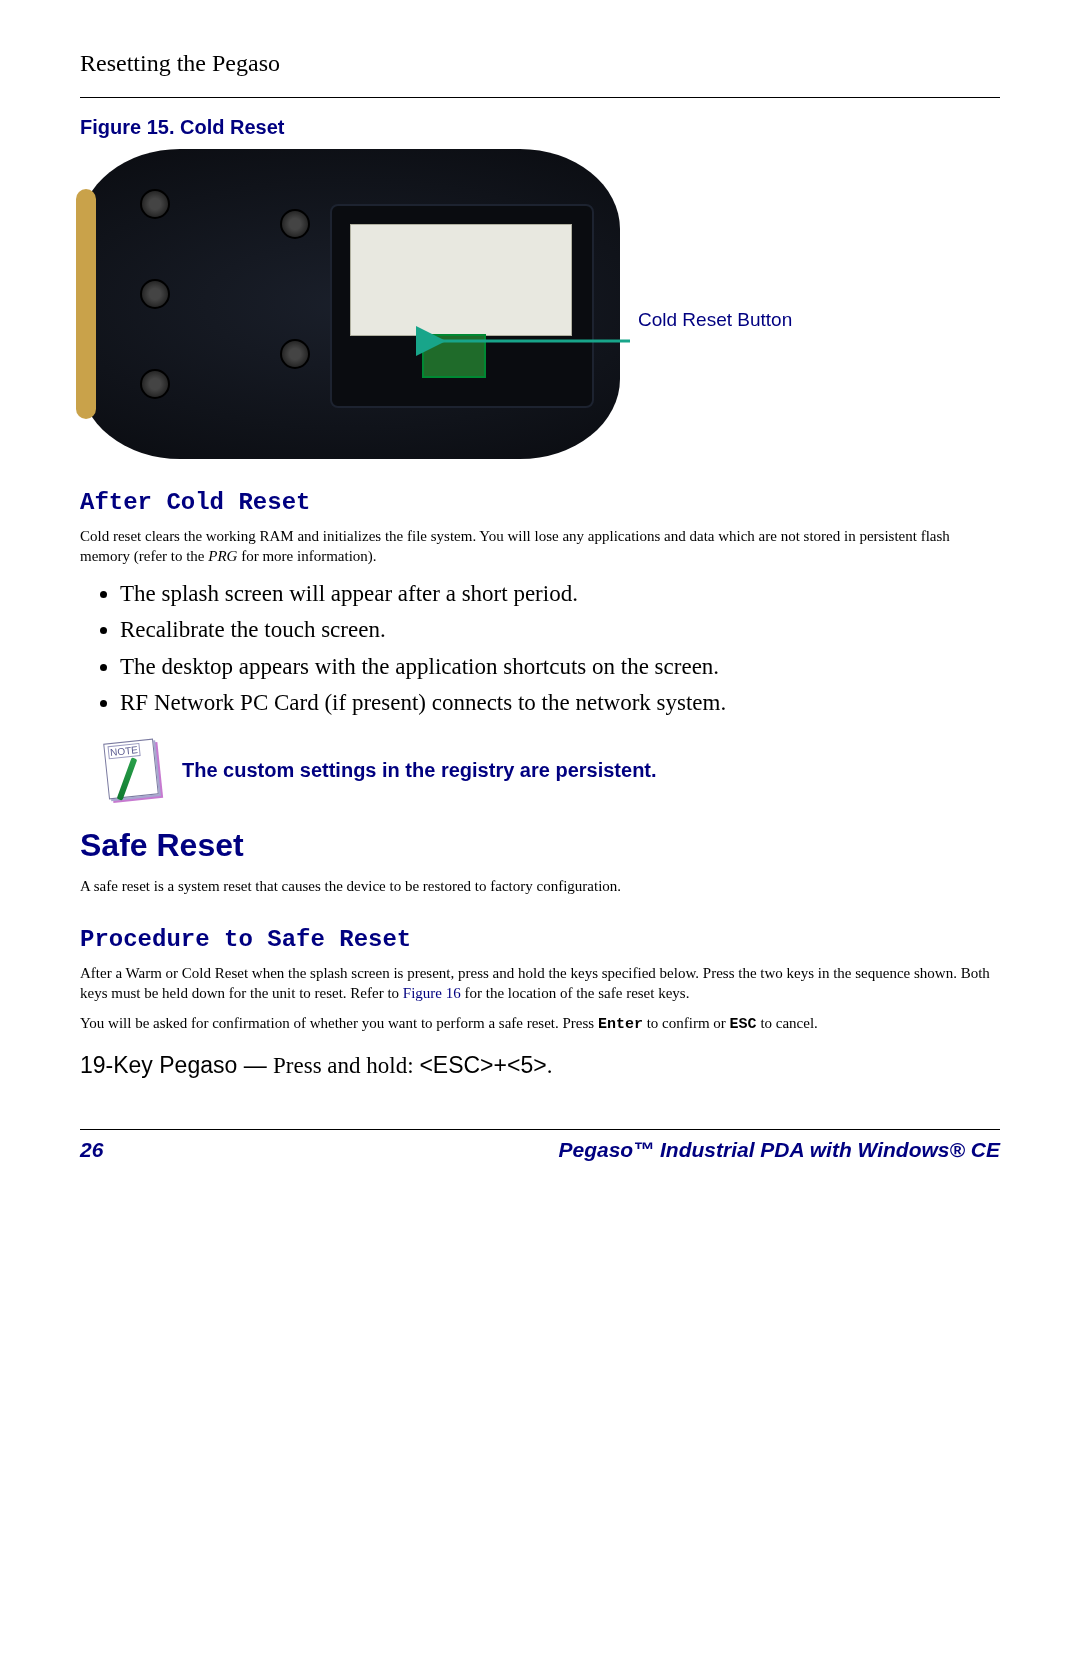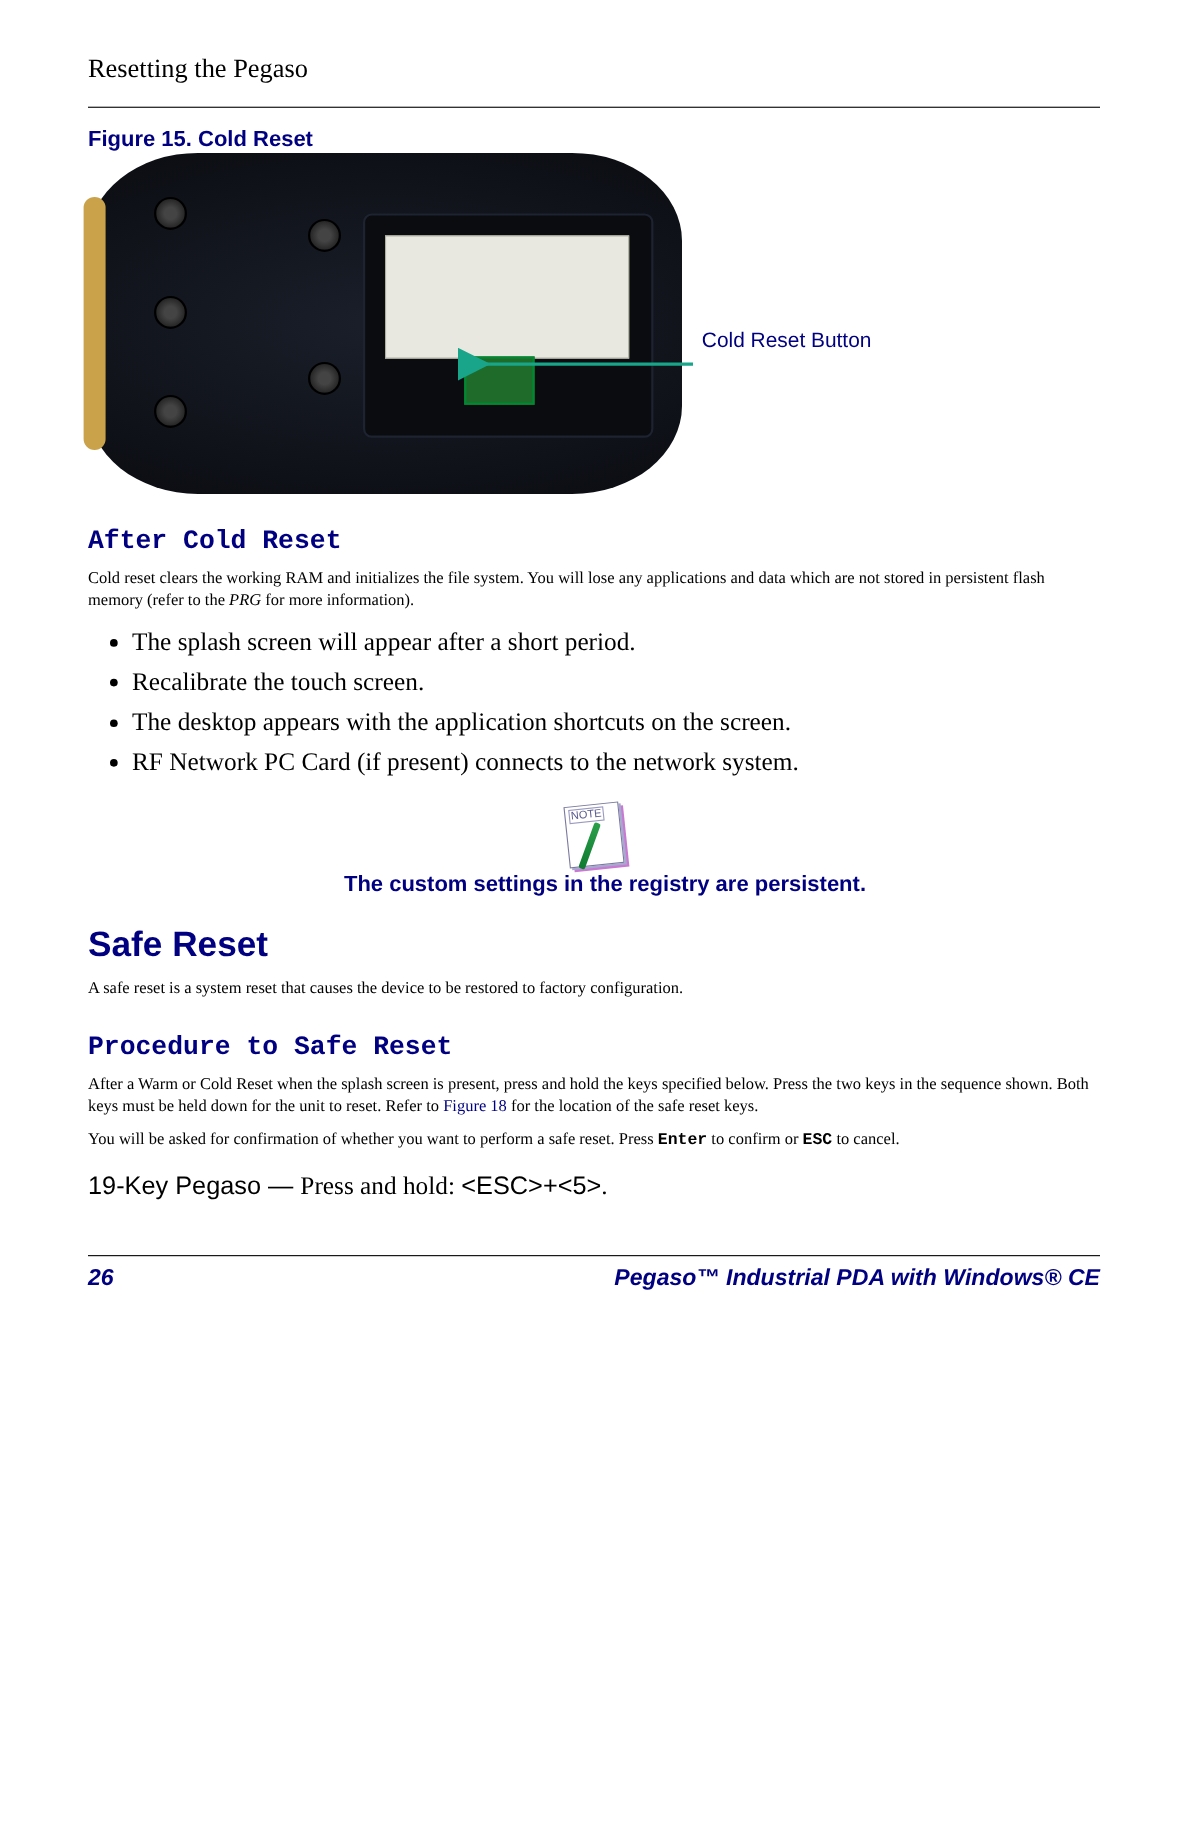--- a/index.html
+++ b/index.html
@@ -20,20 +20,21 @@
     color: #000;
     padding-bottom: 20px;
     border-bottom: 1px solid #000;
     margin-bottom: 18px;
   }
   .fig-caption {
     font-family: Verdana, Arial, sans-serif;
     font-weight: bold;
     color: #000080;
     font-size: 20px;
+    margin-bottom: 10px;
   }
   .figure-box {
     position: relative;
     width: 700px;
     height: 310px;
     margin-bottom: 30px;
   }
   .device-img {
     width: 540px;
     height: 310px;
@@ -118,21 +119,20 @@
     line-height: 1.5;
     margin: 8px 0 18px 40px;
     padding: 0;
     color: #000;
   }
   ul.body li { margin: 2px 0; }
   .note-row {
     display: flex;
     align-items: center;
     margin: 10px 0 24px 20px;
-    flex-direction: column;
   }
   .note-icon {
     width: 64px; height: 64px;
     position: relative;
     margin-right: 18px;
     flex-shrink: 0;
   }
   .note-icon .pad {
     position: absolute;
     left: 6px; top: 2px;
@@ -256,21 +256,21 @@
     <div class="note-text">The custom settings in the registry are persistent.</div>
   </div>
 
   <h2 class="section">Safe Reset</h2>
 
   <p class="body">A safe reset is a system reset that causes the device to be restored to factory configuration.</p>
 
   <h3 class="sub">Procedure to Safe Reset</h3>
 
   <p class="body">
-    <span>After a Warm or Cold Reset when the splash screen is present, press and hold the keys specified below. Press the two keys in the sequence shown. Both keys must be held down for the unit to reset. Refer to </span><span class="fig-ref">Figure 18</span><span> for the location of the safe reset keys.</span>
+    <span>After a Warm or Cold Reset when the splash screen is present, press and hold the keys specified below. Press the two keys in the sequence shown. Both keys must be held down for the unit to reset. Refer to </span><span class="fig-ref">Figure 16</span><span> for the location of the safe reset keys.</span>
   </p>
 
   <p class="body">
     <span>You will be asked for confirmation of whether you want to perform a safe reset. Press </span><span class="enter-esc">Enter</span><span> to confirm or </span><span class="enter-esc">ESC</span><span> to cancel.</span>
   </p>
 
   <p class="kbd-line">
     <span class="sans-b">19-Key Pegaso — </span><span>Press and hold: </span><span class="sans-b">&lt;ESC&gt;+&lt;5&gt;</span><span>.</span>
   </p>
 

